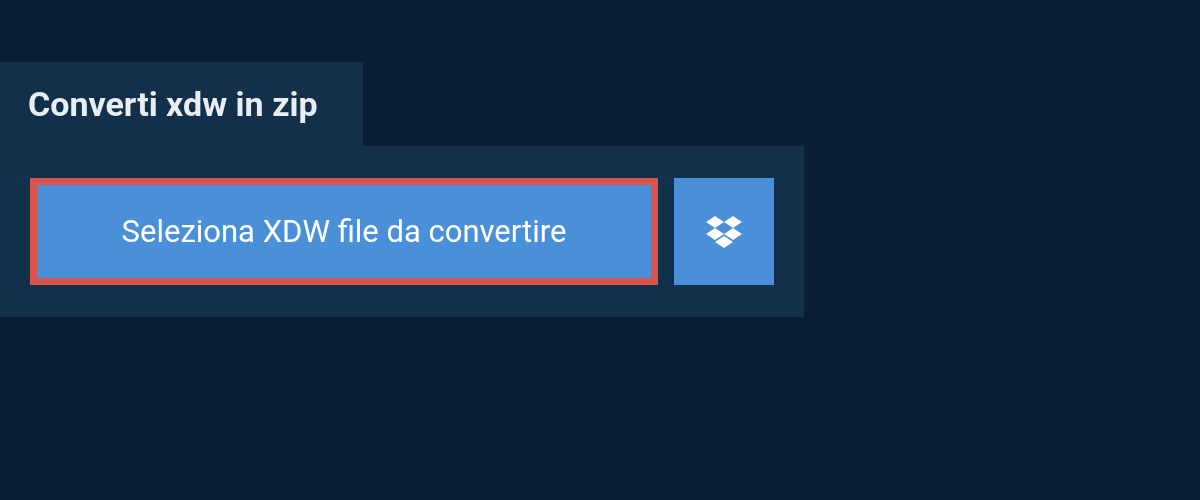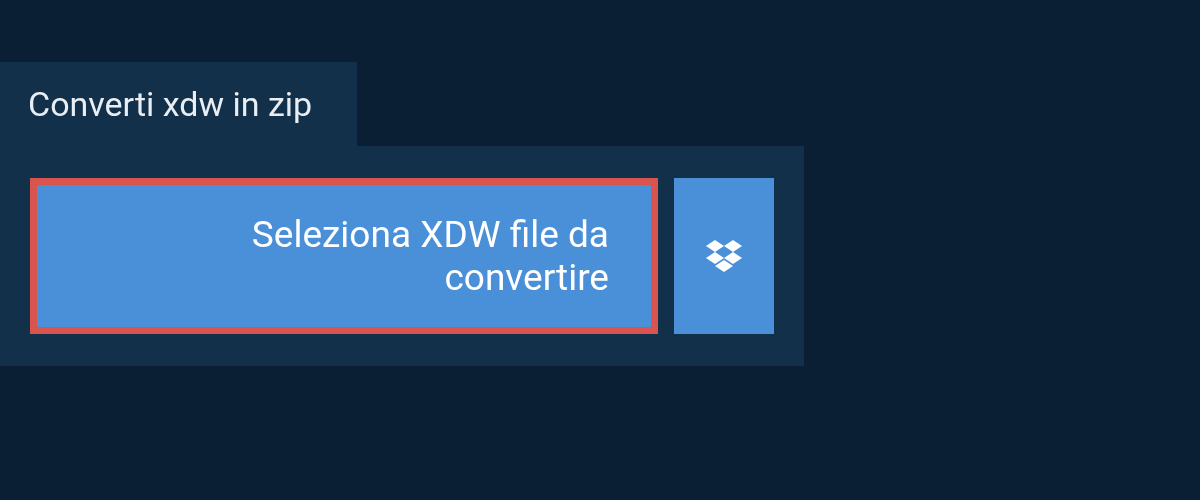--- a/index.html
+++ b/index.html
@@ -15,37 +15,37 @@
       overflow: hidden;
     }
     .tab-container {
       display: flex;
       padding-top: 62px;
     }
     .tab {
       background: #13304a;
       color: #e8eef3;
       font-size: 34px;
-      font-weight: 400;
+      font-weight: 700;
       padding: 22px 45px 22px 28px;
       display: inline-block;
     }
     .upload-panel {
       background: #13304a;
       padding: 32px 30px;
       display: flex;
       gap: 16px;
       align-items: stretch;
       width: 804px;
     }
     .select-button {
       background: #4a90d9;
       border: 7px solid #d9534f;
       color: #ffffff;
-      font-size: 37px;
+      font-size: 31px;
       font-weight: 400;
       padding: 28px 42px;
       cursor: pointer;
       flex: 1;
       text-align: right;
       display: flex;
       align-items: center;
       justify-content: center;
     }
     .dropbox-button {

